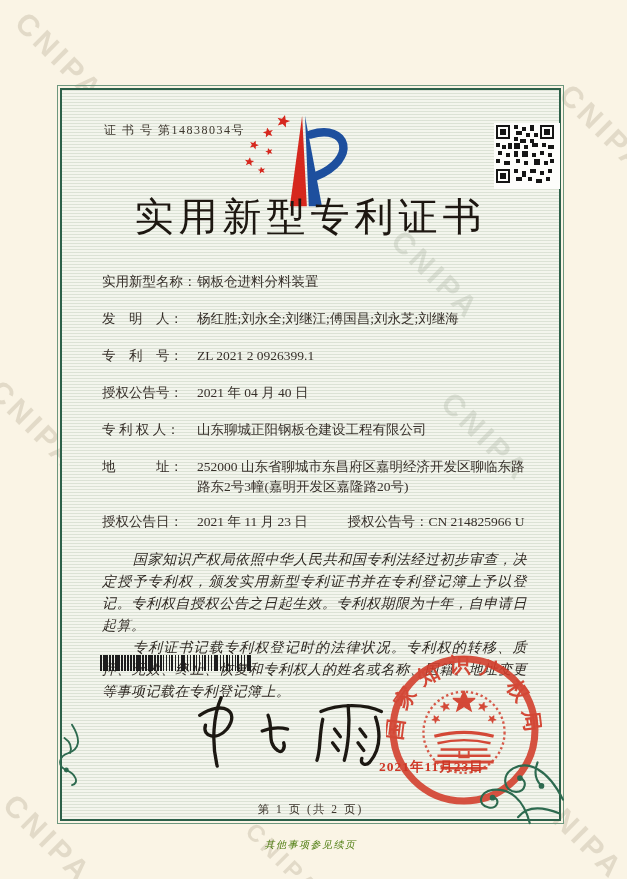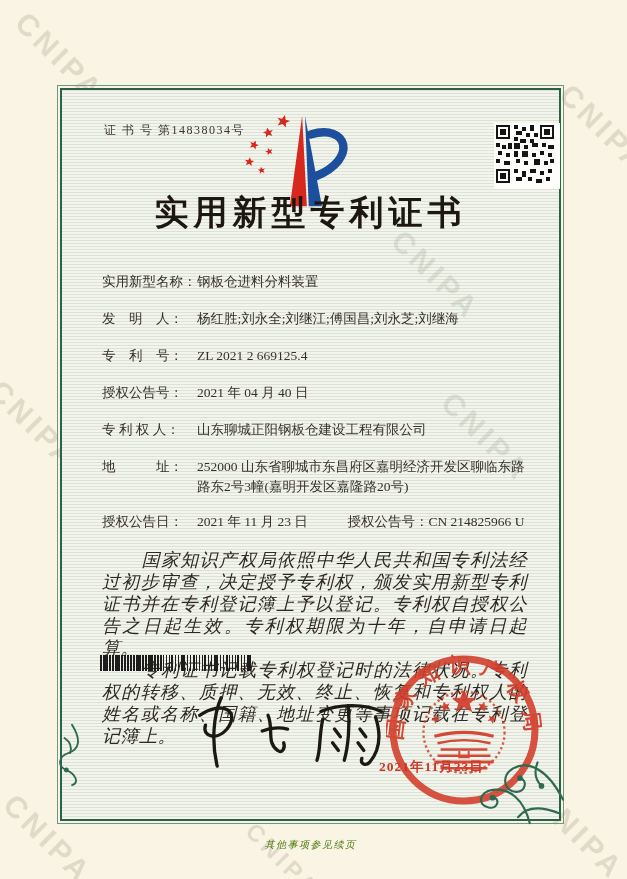--- a/index.html
+++ b/index.html
@@ -24,31 +24,31 @@
       #f3f5ed;
   }
   .wm-in{color:rgba(170,180,160,0.33);}
   .certno{
     position:absolute;left:42px;top:32px;font-size:12px;letter-spacing:1.5px;color:#3d362d;
   }
   .logo{position:absolute;left:50%;top:18px;transform:translateX(-56%);}
   .qr{position:absolute;left:432px;top:33px;width:62px;height:62px;background:#fdfdfb;padding:2px;}
   .title{
     position:absolute;left:0;right:0;top:100px;text-align:center;
-    font-size:34px;font-weight:bold;letter-spacing:5px;color:#1d1711;
+    font-size:39px;font-weight:normal;letter-spacing:5px;color:#1d1711;
   }
   .content{position:absolute;left:40px;right:32px;top:182px;font-size:13.5px;}
   .frow{margin-bottom:17px;line-height:20px;white-space:nowrap;}
   .flabel{white-space:pre;display:inline-block;min-width:95px;}
   .addr2{margin-left:95px;line-height:20px;}
   .addr{margin-bottom:15px;}
   .pair1{display:inline-block;min-width:242px;}
   .paras{margin-top:9px;color:#2f2923;}
   .paras p{
-    margin:0;font-style:italic;font-size:18px;line-height:22px;
+    margin:0;font-style:italic;font-size:14px;line-height:22px;
     text-indent:2.2em;text-align:justify;letter-spacing:0.5px;
   }
   .barcode{
     position:absolute;left:38px;top:565px;width:152px;height:16px;
     background:
       repeating-linear-gradient(90deg,#1d1d1d 0 1.5px,rgba(0,0,0,0) 1.5px 3px),
       repeating-linear-gradient(90deg,rgba(0,0,0,0) 0 5px,#1d1d1d 5px 7.5px,rgba(0,0,0,0) 7.5px 11px);
   }
   .signer{position:absolute;left:42px;top:618px;font-size:14px;line-height:30px;color:#2e2822;}
   .sig{position:absolute;left:122px;top:596px;}
@@ -170,21 +170,21 @@
     <div class="title">实用新型专利证书</div>
 
     <div class="content">
       <div class="frow">
         <span class="flabel">实用新型名称：</span><span>钢板仓进料分料装置</span>
       </div>
       <div class="frow">
         <span class="flabel">发　明　人：</span><span>杨红胜;刘永全;刘继江;傅国昌;刘永芝;刘继海</span>
       </div>
       <div class="frow">
-        <span class="flabel">专　利　号：</span><span>ZL 2021 2 669125.4</span>
+        <span class="flabel">专　利　号：</span><span>ZL 2021 2 0926399.1</span>
       </div>
       <div class="frow">
         <span class="flabel">授权公告号：</span><span>2021 年 04 月 40 日</span>
       </div>
       <div class="frow">
         <span class="flabel">专 利 权 人：</span><span>山东聊城正阳钢板仓建设工程有限公司</span>
       </div>
       <div class="frow addr">
         <div><span class="flabel">地　　　址：</span><span>252000 山东省聊城市东昌府区嘉明经济开发区聊临东路</span></div>
         <div class="addr2">路东2号3幢(嘉明开发区嘉隆路20号)</div>
@@ -240,20 +240,21 @@
           <path d="M70,125 H130" fill="none" stroke-width="3"></path>
           <path d="M66,133 H134" fill="none" stroke-width="3"></path>
           <path d="M94,127 v8 h12 v-8" fill="none" stroke-width="2.5"></path>
           <path d="M62,141 H138" fill="none" stroke-width="4"></path>
           <path d="M70,149 H130" fill="none" stroke-width="3"></path>
         </g>
       </svg>
     </div>
     <div class="sealdate">2021年11月23日</div>
 
+    <div class="pageinfo">第 1 页 (共 2 页)</div>
 
     <div class="fl-r">
       <svg width="98" height="88" viewBox="0 0 100 90" fill="none" stroke="#2d6a4f" stroke-width="2.2" stroke-linecap="round">
         <path d="M96,62 C80,30 60,22 45,30 C32,38 36,54 48,54 C58,54 60,42 52,40"></path>
         <path d="M62,86 C56,62 42,50 24,52 C10,54 8,68 20,70 C30,72 32,60 24,60"></path>
         <path d="M92,76 C72,68 58,70 50,80"></path>
         <path d="M70,24 C66,34 68,42 74,48"></path>
         <circle cx="52" cy="40" r="1.8" fill="#2d6a4f"></circle>
         <circle cx="24" cy="60" r="1.8" fill="#2d6a4f"></circle>
         <circle cx="74" cy="48" r="1.8" fill="#2d6a4f"></circle>

